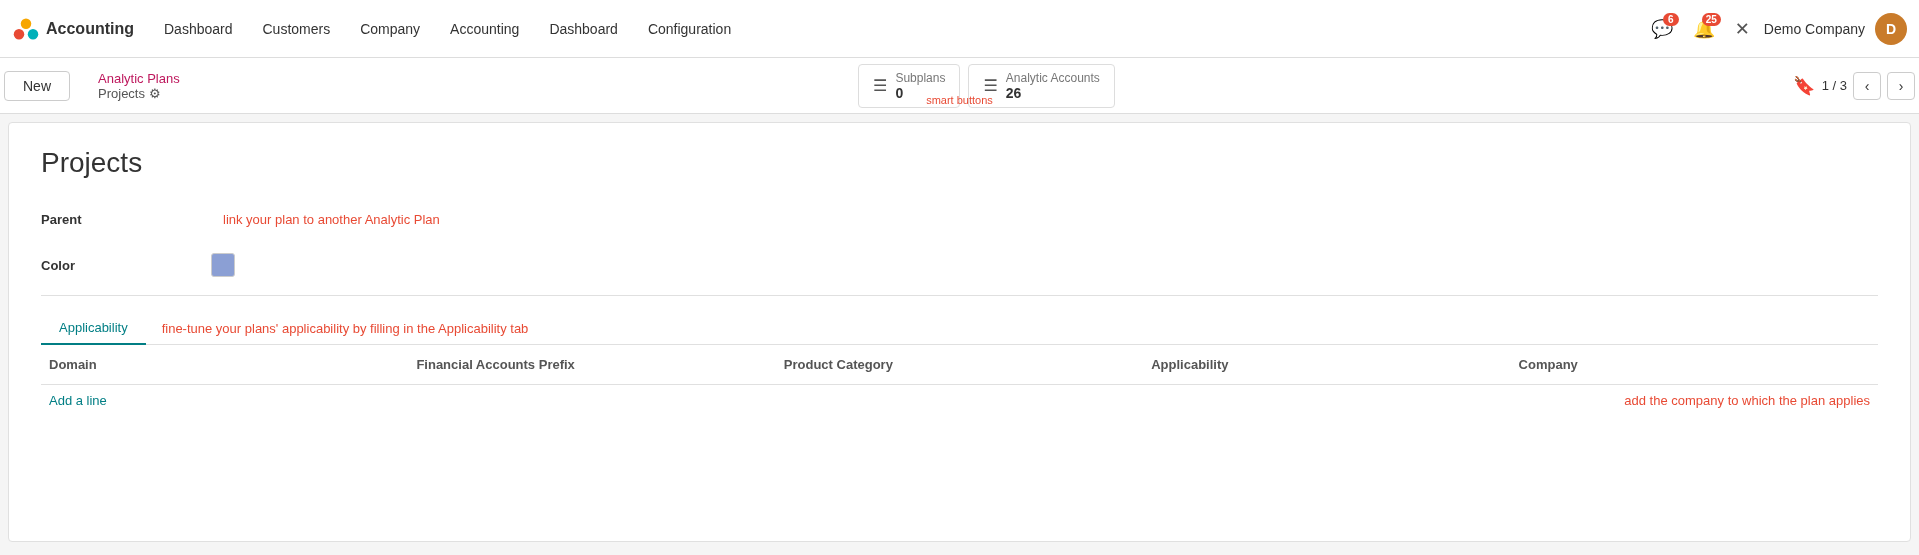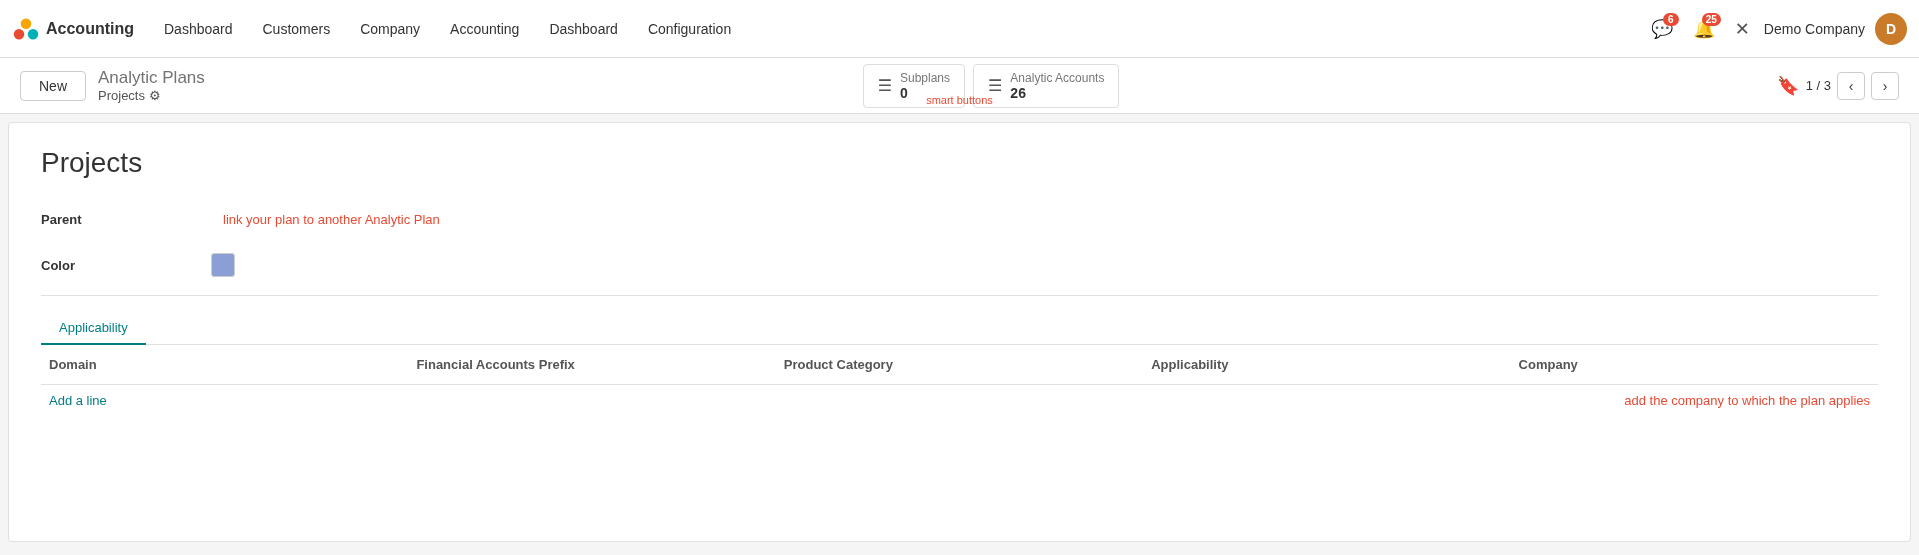--- a/index.html
+++ b/index.html
@@ -97,41 +97,41 @@
       overflow: hidden;
     }
 
     
     .subheader {
       display: flex;
       align-items: center;
       background: #fff;
       border-bottom: 1px solid #ddd;
       height: 56px;
-      padding: 0 20px;
-      gap: 12px;
+      padding: 0 4px;
+      gap: 28px;
     }
     .new-btn {
       border: 1px solid #ccc;
       border-radius: 4px;
       padding: 6px 18px;
       background: #fff;
       cursor: pointer;
       font-size: 14px;
       color: #333;
       font-weight: 500;
     }
     .breadcrumb {
       display: flex;
       flex-direction: column;
       justify-content: center;
     }
     .breadcrumb-top {
-      color: #737373;
-      font-size: 17px;
+      color: #be185d;
+      font-size: 13px;
       cursor: pointer;
     }
     .breadcrumb-bottom {
       display: flex;
       align-items: center;
       gap: 4px;
       font-size: 13px;
       color: #555;
     }
     .gear-icon { font-size: 13px; color: #555; cursor: pointer; }
@@ -391,20 +391,21 @@
 
   <div class="form-field">
     <span class="form-label">Color</span>
     <div class="color-swatch"></div>
   </div>
 
   <hr class="form-divider">
 
   <div class="tabs-row">
     <div class="tab active">Applicability</div>
+    <div class="tab-hint">fine-tune your plans' applicability by filling in the Applicability tab</div>
   </div>
 
   <div class="table-header">
     <div>Domain</div>
     <div>Financial Accounts Prefix</div>
     <div>Product Category</div>
     <div>Applicability</div>
     <div>Company</div>
   </div>
 

